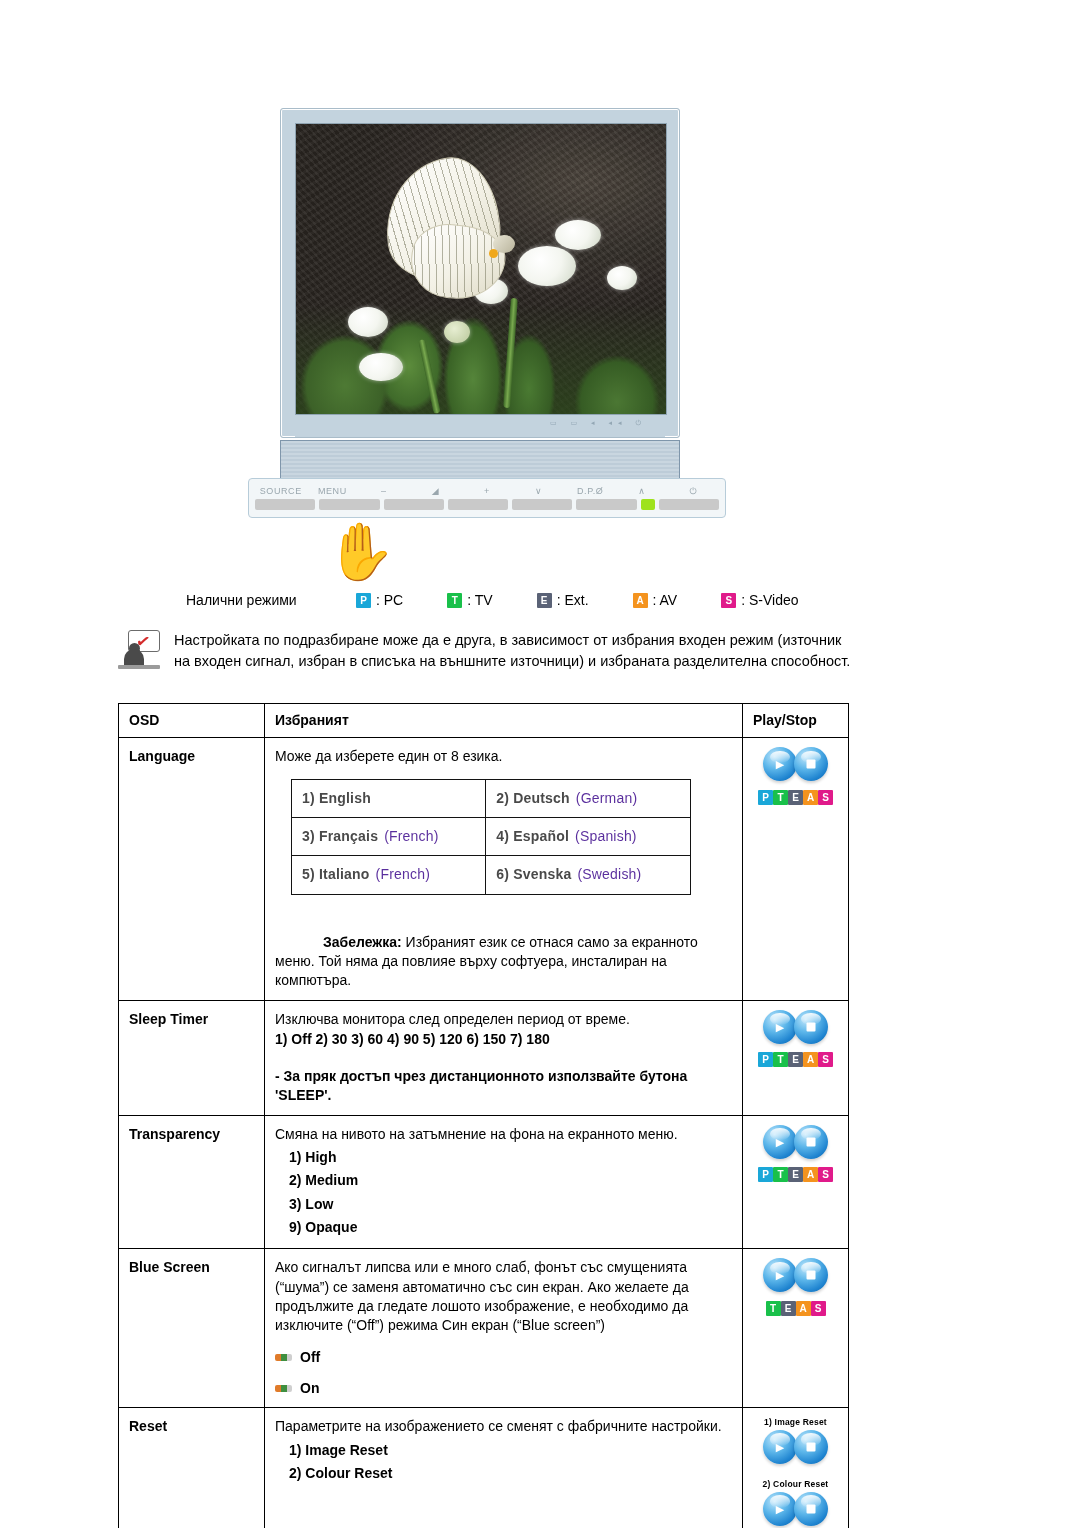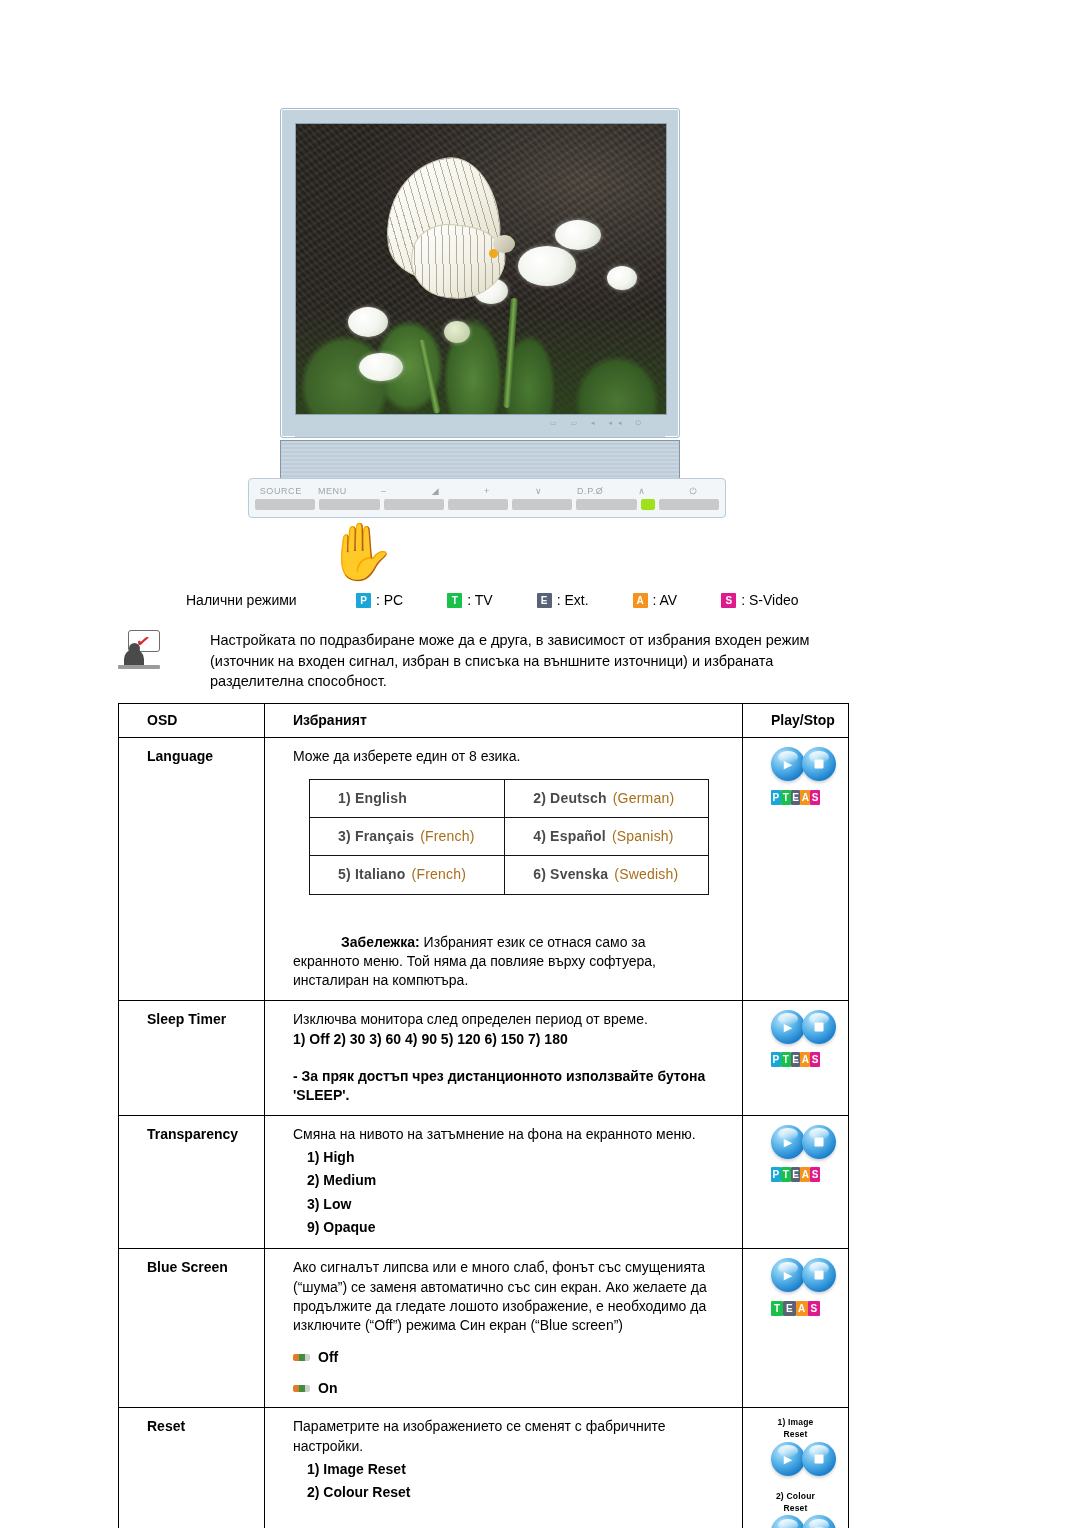--- a/index.html
+++ b/index.html
@@ -230,34 +230,34 @@
   .note-icon .head {
     position: absolute; left: 11px; top: 13px;
     width: 11px; height: 11px; border-radius: 50%;
     background: #4a4a4a;
   }
   .note-icon .desk {
     position: absolute; left: 0; top: 35px;
     width: 42px; height: 4px;
     background: #9b9b9b; border-radius: 1px;
   }
-  .note-text { font-size: 14.5px; line-height: 1.42; margin-left: 36px; }
+  .note-text { font-size: 14.5px; line-height: 1.42; }
 
   
   table.osd {
     position: absolute;
     left: 118px; top: 703px;
     width: 730px;
     border-collapse: collapse;
     table-layout: fixed;
   }
   table.osd th, table.osd td {
     border: 1px solid #000000;
     vertical-align: top;
-    padding: 9px 28px;
+    padding: 9px 10px;
     font-size: 14px;
     line-height: 1.38;
   }
   table.osd th {
     text-align: left;
     font-weight: bold;
     font-size: 14px;
     padding-top: 7px; padding-bottom: 7px;
   }
   col.c-osd   { width: 146px; }
@@ -268,21 +268,21 @@
 
   .lang-grid {
     margin: 12px 0 0 16px;
     width: 400px;
     font-size: 12.5px;
     filter: blur(.35px);
     opacity: .92;
   }
   .lang-grid table { border-collapse: collapse; width: 100%; }
   .lang-grid td { border: 0; padding: 3px 0; font-weight: bold; color: #3a3a3a; letter-spacing: .2px; }
-  .lang-grid .en { color: #a16207; font-weight: normal; margin-left: 6px; }
+  .lang-grid .en { color: #4c1d95; font-weight: normal; margin-left: 6px; }
 
   .note-inline { margin-top: 38px; }
   .note-inline b { font-weight: bold; margin-left: 48px; }
 
   .sub-list { margin: 2px 0 0 14px; font-weight: bold; }
   .sub-list div { padding: 2px 0; }
   .inline-opts { font-weight: bold; margin-top: 1px; }
   .tip { font-weight: bold; margin-top: 18px; }
 
   .radio-row { margin-top: 12px; display: flex; align-items: center; font-weight: bold; }

